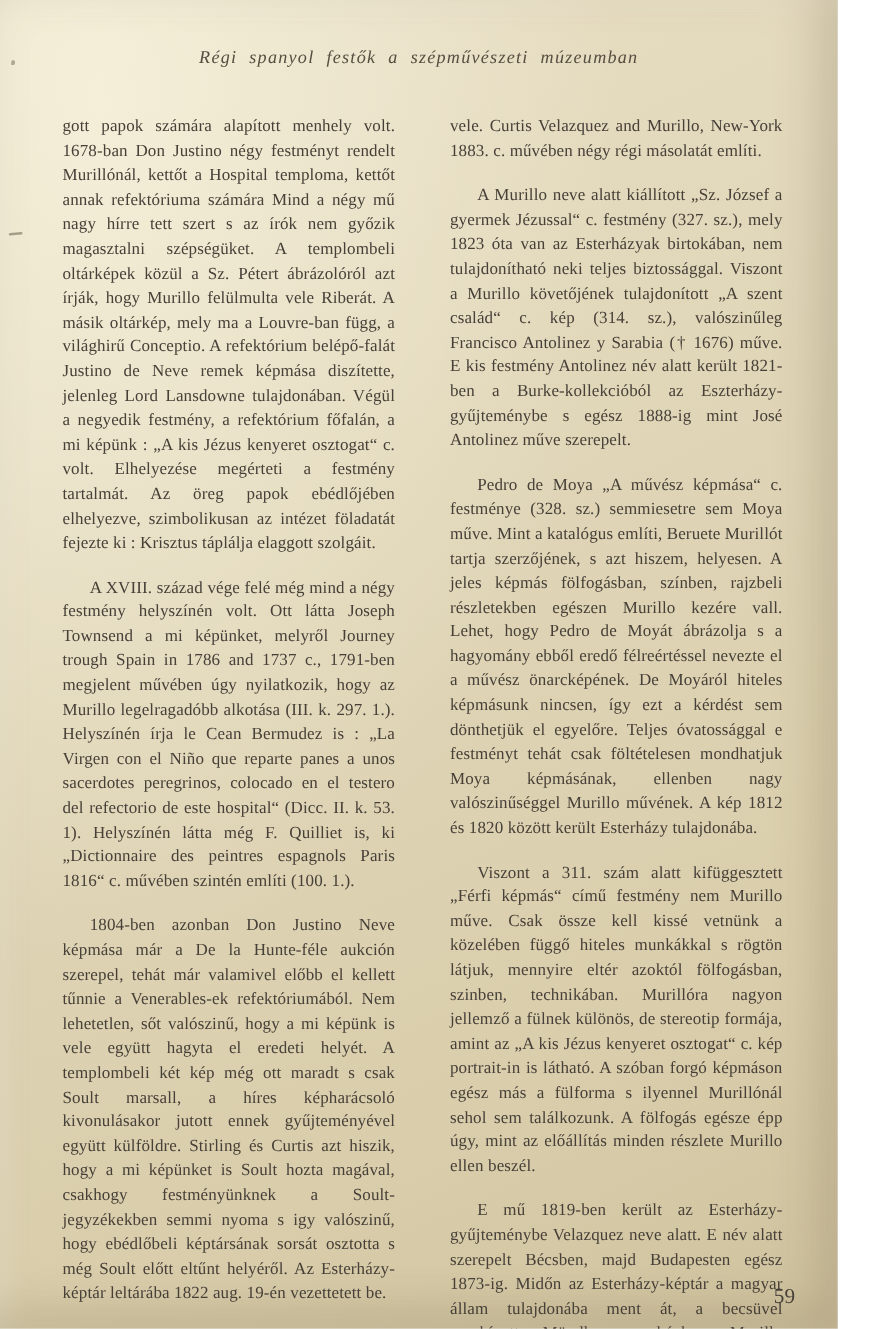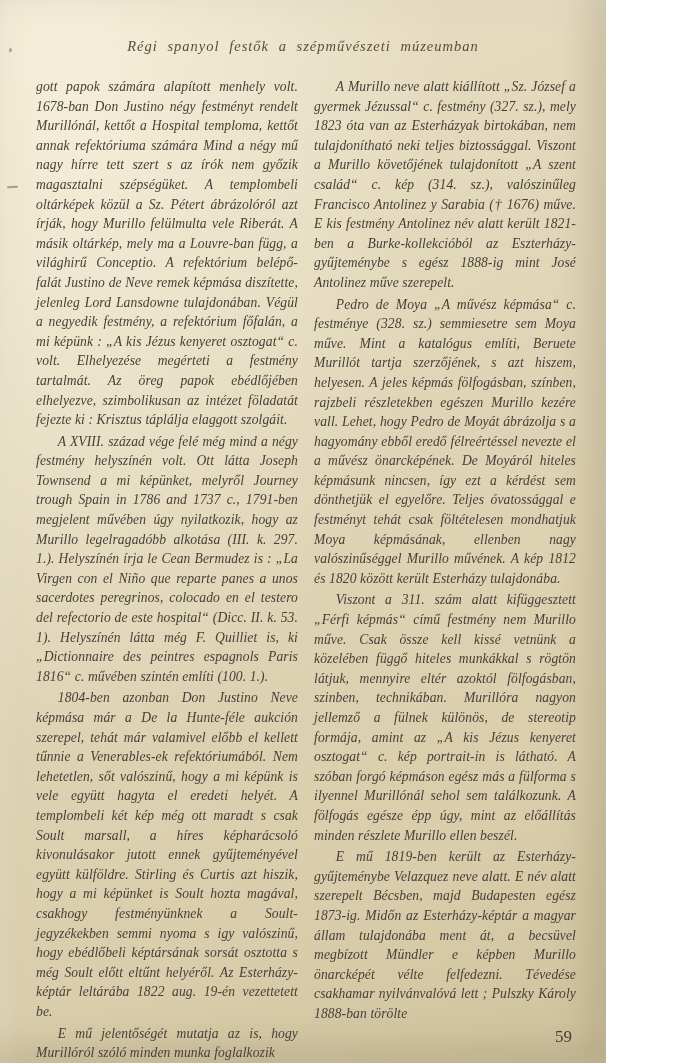--- a/index.html
+++ b/index.html
@@ -3,21 +3,21 @@
 <meta charset="utf-8">
 <style>
   html,body{margin:0;padding:0;}
   body{
     width:695px;height:1063px;
     font-family:"Liberation Serif","DejaVu Serif",serif;
     overflow:hidden;
   }
   .page{
     position:relative;
-    width:606px;height:1063px;
+    width:670px;height:1063px;
     background:
       radial-gradient(ellipse at 12% 8%, rgba(255,252,235,0.55), rgba(255,252,235,0) 50%),
       linear-gradient(155deg,#e9e0c6 0%,#e0d6b8 40%,#d9cdab 78%,#cfc29e 100%);
     box-shadow:inset -14px -12px 38px rgba(92,72,40,0.22), inset 6px 4px 22px rgba(255,250,232,0.35);
     color:#474038;
   }
   .running-header{
     padding-top:38px;
     text-align:center;
     font-style:italic;
@@ -31,21 +31,21 @@
     gap:12px;
     padding:20px 28px 0 34px;
   }
   .col{
     width:311px;
     font-size:13.6px;
     line-height:19.6px;
     text-align:justify;
     letter-spacing:0.1px;
   }
-  .col p{margin:2px;font-style:italic;}
+  .col p{margin:16px;}
   .col p.indent{text-indent:1.6em;}
   .page-number{
     position:absolute;
     right:34px;
     bottom:16px;
     font-size:17px;
     color:#474038;
   }
   .margin-mark{
     position:absolute;
@@ -73,20 +73,21 @@
   <div class="running-header">Régi spanyol festők a szépművészeti múzeumban</div>
 
   <div class="columns">
     <div class="col">
         <p class="">gott papok számára alapított menhely volt. 1678-ban Don Justino négy festményt rendelt Murillónál, kettőt a Hospital temploma, kettőt annak refektóriuma számára Mind a négy mű nagy hírre tett szert s az írók nem győzik magasztalni szépségüket. A templombeli oltárképek közül a Sz. Pétert ábrázolóról azt írják, hogy Murillo felülmulta vele Riberát. A másik oltárkép, mely ma a Louvre-ban függ, a világhirű Conceptio. A refektórium belépő-falát Justino de Neve remek képmása diszítette, jelenleg Lord Lansdowne tulajdonában. Végül a negyedik festmény, a refektórium főfalán, a mi képünk : „A kis Jézus kenyeret osztogat“ c. volt. Elhelyezése megérteti a festmény tartalmát. Az öreg papok ebédlőjében elhelyezve, szimbolikusan az intézet föladatát fejezte ki : Krisztus táplálja elaggott szolgáit.</p>
         <p class="indent">A XVIII. század vége felé még mind a négy festmény helyszínén volt. Ott látta Joseph Townsend a mi képünket, melyről Journey trough Spain in 1786 and 1737 c., 1791-ben megjelent művében úgy nyilatkozik, hogy az Murillo legelragadóbb alkotása (III. k. 297. 1.). Helyszínén írja le Cean Bermudez is : „La Virgen con el Niño que reparte panes a unos sacerdotes peregrinos, colocado en el testero del refectorio de este hospital“ (Dicc. II. k. 53. 1). Helyszínén látta még F. Quilliet is, ki „Dictionnaire des peintres espagnols Paris 1816“ c. művében szintén említi (100. 1.).</p>
         <p class="indent">1804-ben azonban Don Justino Neve képmása már a De la Hunte-féle aukción szerepel, tehát már valamivel előbb el kellett tűnnie a Venerables-ek refektóriumából. Nem lehetetlen, sőt valószinű, hogy a mi képünk is vele együtt hagyta el eredeti helyét. A templombeli két kép még ott maradt s csak Soult marsall, a híres képharácsoló kivonulásakor jutott ennek gyűjteményével együtt külföldre. Stirling és Curtis azt hiszik, hogy a mi képünket is Soult hozta magával, csakhogy festményünknek a Soult-jegyzékekben semmi nyoma s igy valószinű, hogy ebédlőbeli képtársának sorsát osztotta s még Soult előtt eltűnt helyéről. Az Esterházy-képtár leltárába 1822 aug. 19-én vezettetett be.</p>
         <p class="indent">E mű jelentőségét mutatja az is, hogy Murillóról szóló minden munka foglalkozik</p>
       </div>
     <div class="col">
+        <p class="">vele. Curtis Velazquez and Murillo, New-York 1883. c. művében négy régi másolatát említi.</p>
         <p class="indent">A Murillo neve alatt kiállított „Sz. József a gyermek Jézussal“ c. festmény (327. sz.), mely 1823 óta van az Esterházyak birtokában, nem tulajdonítható neki teljes biztossággal. Viszont a Murillo követőjének tulajdonított „A szent család“ c. kép (314. sz.), valószinűleg Francisco Antolinez y Sarabia († 1676) műve. E kis festmény Antolinez név alatt került 1821-ben a Burke-kollekcióból az Eszterházy-gyűjteménybe s egész 1888-ig mint José Antolinez műve szerepelt.</p>
         <p class="indent">Pedro de Moya „A művész képmása“ c. festménye (328. sz.) semmiesetre sem Moya műve. Mint a katalógus említi, Beruete Murillót tartja szerzőjének, s azt hiszem, helyesen. A jeles képmás fölfogásban, színben, rajzbeli részletekben egészen Murillo kezére vall. Lehet, hogy Pedro de Moyát ábrázolja s a hagyomány ebből eredő félreértéssel nevezte el a művész önarcképének. De Moyáról hiteles képmásunk nincsen, így ezt a kérdést sem dönthetjük el egyelőre. Teljes óvatossággal e festményt tehát csak föltételesen mondhatjuk Moya képmásának, ellenben nagy valószinűséggel Murillo művének. A kép 1812 és 1820 között került Esterházy tulajdonába.</p>
         <p class="indent">Viszont a 311. szám alatt kifüggesztett „Férfi képmás“ című festmény nem Murillo műve. Csak össze kell kissé vetnünk a közelében függő hiteles munkákkal s rögtön látjuk, mennyire eltér azoktól fölfogásban, szinben, technikában. Murillóra nagyon jellemző a fülnek különös, de stereotip formája, amint az „A kis Jézus kenyeret osztogat“ c. kép portrait-in is látható. A szóban forgó képmáson egész más a fülforma s ilyennel Murillónál sehol sem találkozunk. A fölfogás egésze épp úgy, mint az előállítás minden részlete Murillo ellen beszél.</p>
         <p class="indent">E mű 1819-ben került az Esterházy-gyűjteménybe Velazquez neve alatt. E név alatt szerepelt Bécsben, majd Budapesten egész 1873-ig. Midőn az Esterházy-képtár a magyar állam tulajdonába ment át, a becsüvel megbízott Mündler e képben Murillo önarcképét vélte felfedezni. Tévedése csakhamar nyilvánvalóvá lett ; Pulszky Károly 1888-ban törölte</p>
       </div>
   </div>
 
   <div class="page-number">59</div>
 </div>
 

